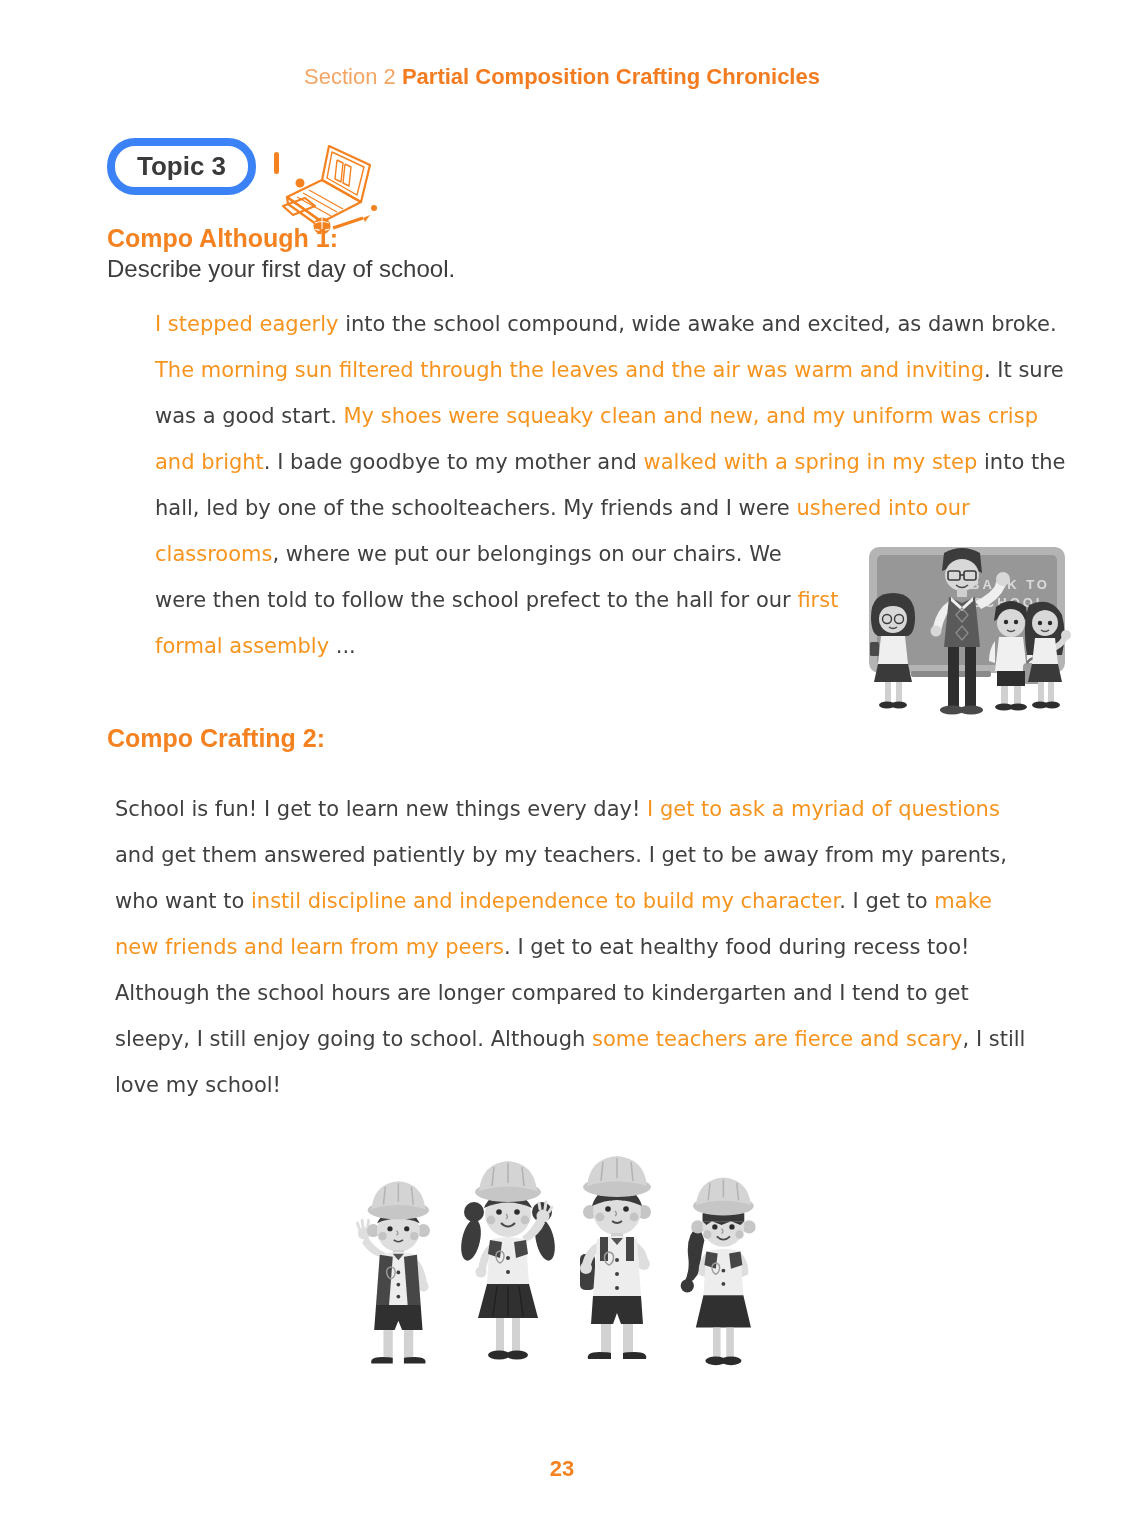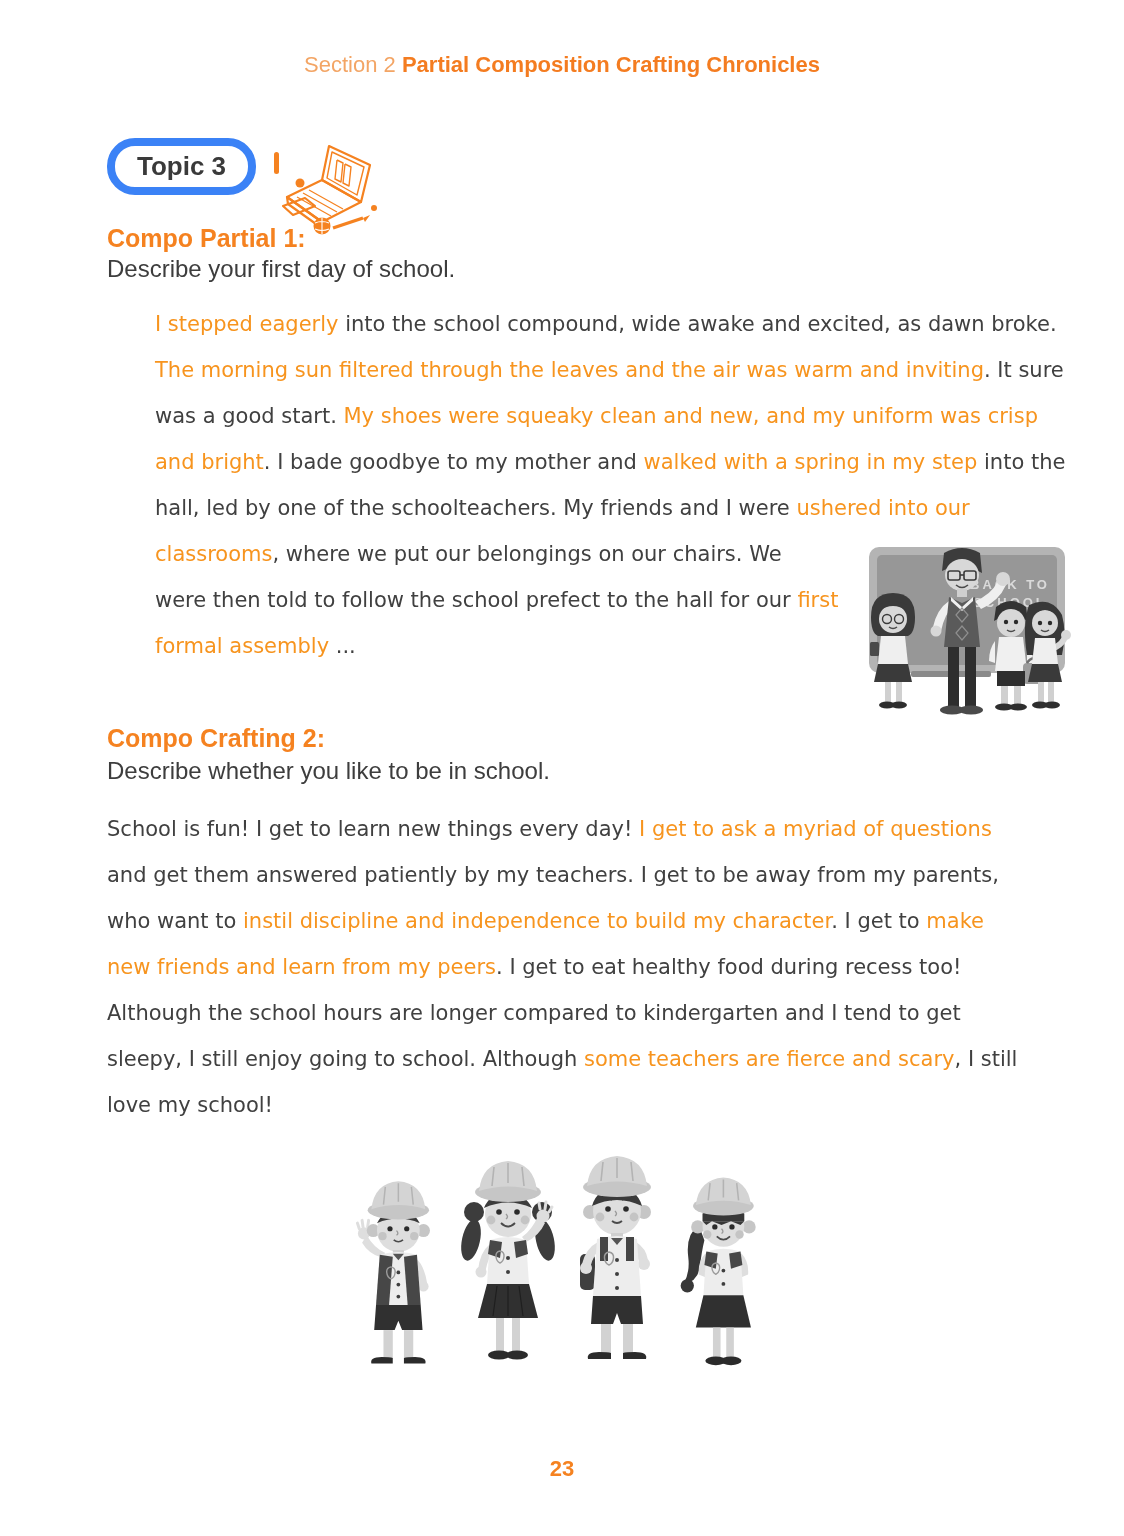--- a/index.html
+++ b/index.html
@@ -6,21 +6,21 @@
   html,body { background:#ffffff; }
   .page {
     position:relative;
     width:1124px; height:1536px;
     background:#ffffff;
     overflow:hidden;
     font-family:"DejaVu Sans", sans-serif;
   }
   
   .header {
-    position:absolute; top:52px; left:0; right:0;
+    position:absolute; top:64px; left:0; right:0;
     text-align:center;
     font-family:"Liberation Sans", sans-serif;
     font-size:22px;
   }
   .header .section-label { color:#F3A565; font-weight:400; }
   .header .section-title { color:#F47C20; font-weight:700; }
   
   .topic-row {
     position:absolute; top:138px; left:107px;
     display:flex; align-items:flex-start;
@@ -55,21 +55,21 @@
   #compo1-prompt  { top:255px; }
   #compo2-heading { top:724px; }
   #compo2-prompt  { top:757px; }
   
   .body-para {
     position:absolute; left:107px; width:916px;
     font-size:21px; line-height:46px; color:#404040;
     text-align:left;
   }
   #para1 { top:301px;margin-left:48px; }
-  #para2 { top:806px; }
+  #para2 { top:786px;margin-left:8px; }
   .hl { color:#F7941E; }
   
   .float-illustration {
     float:right;
     width:212px; height:186px;
     margin:10px 0 0 20px;
   }
   .float-illustration svg { display:block; width:212px; height:186px; }
   
   .children-wrap {
@@ -116,21 +116,21 @@
       <line x1="59" y1="88" x2="89" y2="78" stroke="#F58220" stroke-width="3.4"></line>
       <polygon points="89,78 96,75 91,82" fill="#F58220"></polygon>
       <circle cx="48" cy="86" r="8.5" fill="#F58220"></circle>
       <path d="M41,83 Q48,80 55,83 M41,89 Q48,92 55,89 M48,77.5 L48,94.5" stroke="#ffffff" stroke-width="1.1" fill="none"></path>
       <circle cx="26" cy="43" r="4.5" fill="#F58220"></circle>
       <circle cx="100" cy="68" r="3" fill="#F58220"></circle>
       <rect x="0" y="12" width="5" height="22" rx="2.5" fill="#F58220"></rect>
     </svg>
   </div>
 
-  <div class="compo-heading" id="compo1-heading">Compo Partial 1:</div>
+  <div class="compo-heading" id="compo1-heading">Compo Although 1:</div>
   <div class="compo-prompt" id="compo1-prompt">Describe your first day of school.</div>
 
   <div class="body-para" id="para1">
     <span class="hl">I stepped eagerly</span><span> into the school compound, wide awake and excited, as dawn broke. </span><span class="hl">The morning sun filtered through the leaves and the air was warm and inviting</span><span>. It sure was a good start. </span><span class="hl">My shoes were squeaky clean and new, and my uniform was crisp and bright</span><span>. I bade goodbye to my mother and </span><span class="hl">walked with a spring in my step</span><span> into the hall, led by one of the schoolteachers. My friends and I were </span><span class="hl">ushered into our classrooms</span><span class="float-illustration">
         <svg viewBox="0 0 212 186">
 
         <rect x="10" y="6" width="196" height="126" rx="10" fill="#b4b4b4"></rect>
         <rect x="18" y="14" width="180" height="110" rx="5" fill="#979797"></rect>
         <text class="chalk" x="151" y="48" text-anchor="middle" font-size="13" fill="#e2e2e2" opacity="0.9">BACK TO</text>
         <text class="chalk" x="151" y="66" text-anchor="middle" font-size="13" fill="#e2e2e2" opacity="0.9">SCHOOL</text>
@@ -210,21 +210,20 @@
           <rect x="89" y="106" width="11" height="60" fill="#2e2e2e"></rect>
           <rect x="106" y="106" width="11" height="60" fill="#2e2e2e"></rect>
           <ellipse cx="93" cy="169" rx="12" ry="4.5" fill="#4a4a4a"></ellipse>
           <ellipse cx="112" cy="169" rx="12" ry="4.5" fill="#4a4a4a"></ellipse>
         </g>
       </svg>
       </span><span>, where we put our belongings on our chairs. We were then told to follow the school prefect to the hall for our </span><span class="hl">first formal assembly</span><span> ...</span>
   </div>
 
   <div class="compo-heading" id="compo2-heading">Compo Crafting 2:</div>
-  <div class="compo-prompt" id="compo2-prompt">Describe whether you like to be in school.</div>
 
   <div class="body-para" id="para2">
     <span>School is fun! I get to learn new things every day! </span><span class="hl">I get to ask a myriad of questions</span><span> and get them answered patiently by my teachers. I get to be away from my parents, who want to </span><span class="hl">instil discipline and independence to build my character</span><span>. I get to </span><span class="hl">make new friends and learn from my peers</span><span>. I get to eat healthy food during recess too! Although the school hours are longer compared to kindergarten and I tend to get sleepy, I still enjoy going to school. Although </span><span class="hl">some teachers are fierce and scary</span><span>, I still love my school!</span>
   </div>
 
   <div class="children-wrap">
     <svg viewBox="0 0 432 248">
 
       <g transform="translate(4,26) scale(0.93)">
         <path d="M34,92 Q20,88 13,76 L18,68 Q26,82 38,87 Z" fill="#dedede"></path>

